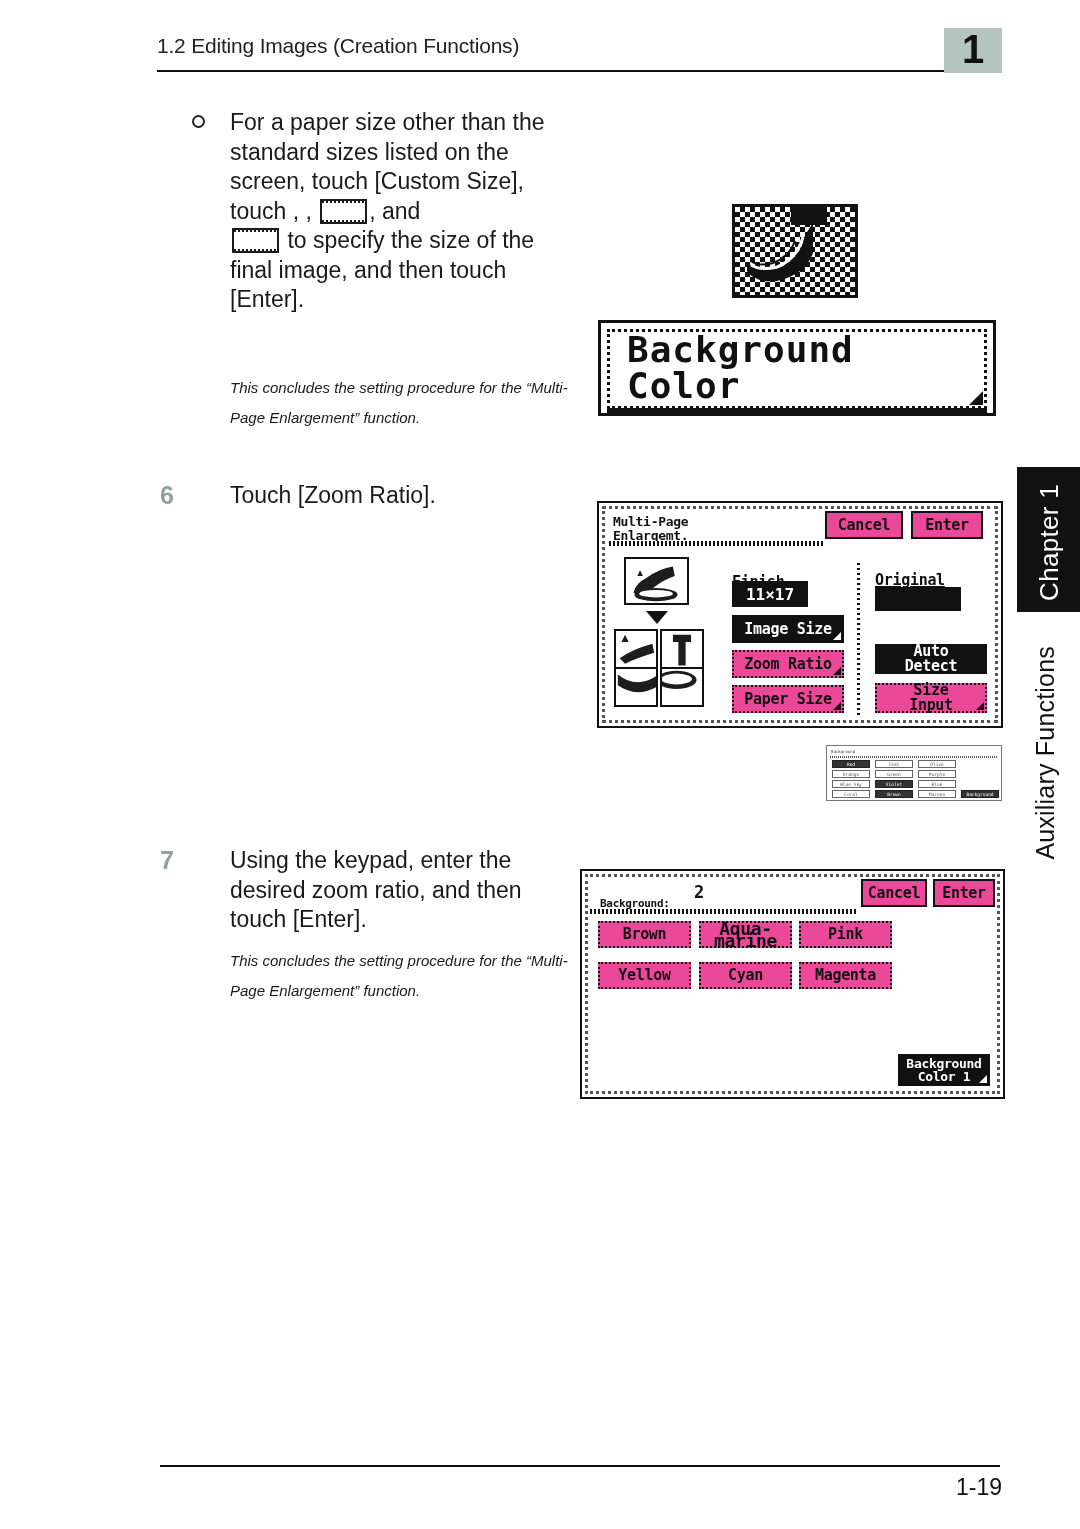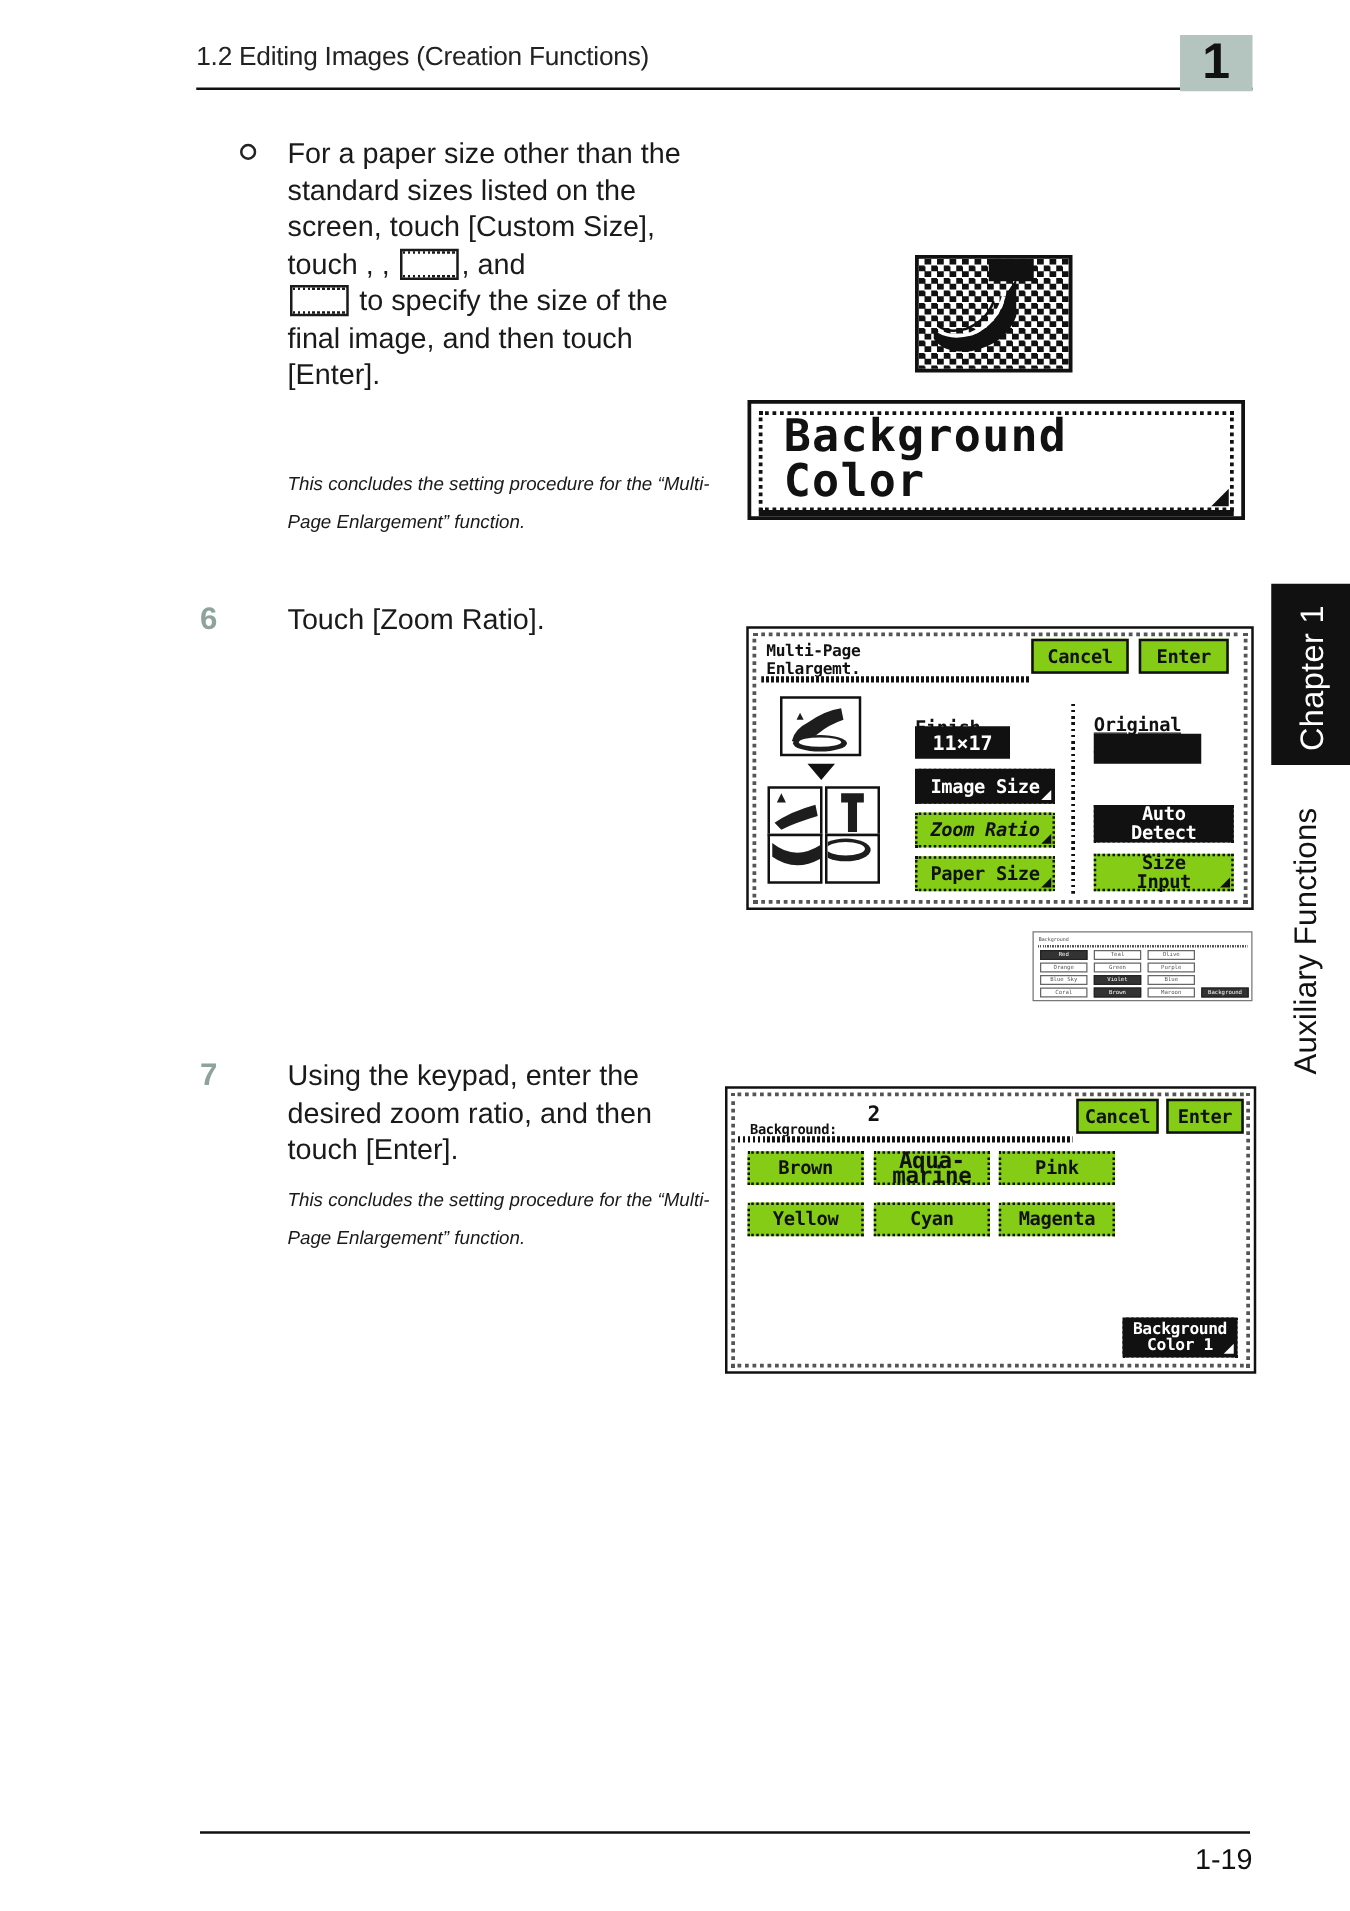--- a/index.html
+++ b/index.html
@@ -241,21 +241,21 @@
     letter-spacing: -0.3px;
   }
   .lcd-titlebar-rule {
     position: absolute;
     height: 5px;
     background: repeating-linear-gradient(90deg,#111 0 2px,#fff 2px 4px);
   }
   .lcd-btn {
     position: absolute;
     border: 2px solid #111;
-    background: #84cc16;
+    background: #ec4899;
     box-sizing: border-box;
     display: flex;
     align-items: center;
     justify-content: center;
     text-align: center;
     font-size: 15px;
     font-weight: bold;
     letter-spacing: -0.3px;
     line-height: 15px;
     white-space: pre-line;
@@ -493,21 +493,21 @@
 
   <div class="lcd-label" style="left:133px; top:56px;">Finish</div>
   <div class="lcd-dark-field" style="left:133px; top:78px; width:76px; height:26px;">
     <span>11×17</span>
   </div>
 
   <div class="lcd-btn inverted dotted" style="left:133px; top:112px; width:112px; height:28px;">
     <span>Image Size</span>
     <span class="tri-corner"></span>
   </div>
-  <div class="lcd-btn dotted" style="left:133px; top:147px; width:112px; height:28px;font-style:italic;">
+  <div class="lcd-btn dotted" style="left:133px; top:147px; width:112px; height:28px;">
     <span>Zoom Ratio</span>
     <span class="tri-corner"></span>
   </div>
   <div class="lcd-btn dotted" style="left:133px; top:182px; width:112px; height:28px;">
     <span>Paper Size</span>
     <span class="tri-corner"></span>
   </div>
 
   <div class="lcd-vdotted" style="left:258px; top:60px; height:152px;"></div>
 

